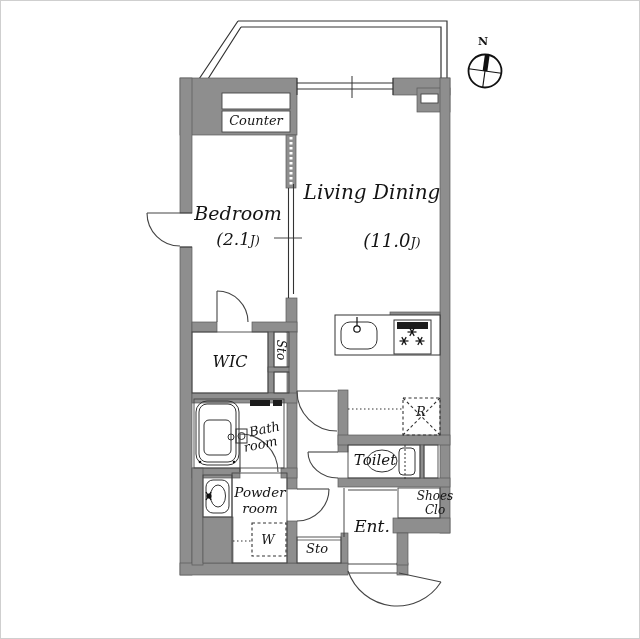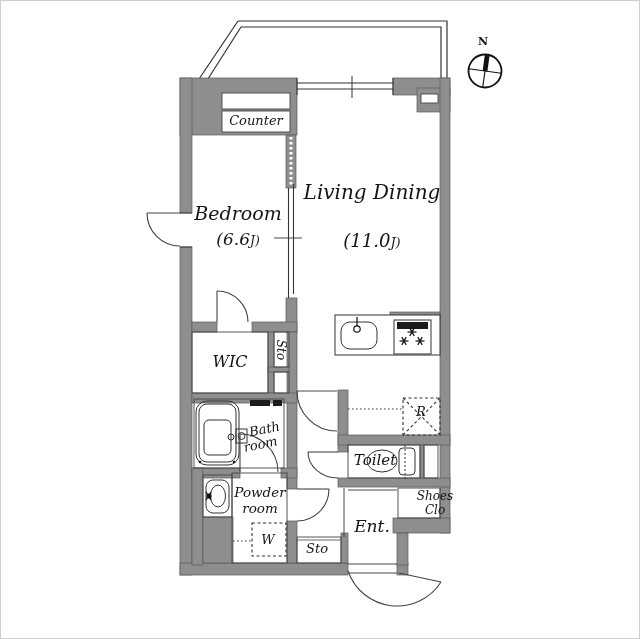--- a/index.html
+++ b/index.html
@@ -202,24 +202,24 @@
     <rect x="252" y="523" width="34" height="33"></rect>
     <line x1="233" y1="541" x2="252" y2="541" stroke-dasharray="1.5,2.5"></line>
   </g>
 
   <line x1="297" y1="540" x2="341" y2="540" stroke="#444" stroke-width="0.8"></line>
 </svg>
 
 <div class="lbl" style="left:483px;top:42px;font-size:11px;font-style:normal;font-weight:bold;">N</div>
 
 <div class="lbl" style="left:238px;top:214px;font-size:19px;font-style:italic;">Bedroom</div>
-<div class="lbl" style="left:238px;top:240px;font-size:17px;"><span>(6.6</span><span class="unit">J)</span></div>
+<div class="lbl" style="left:238px;top:240px;font-size:17px;"><span>(2.1</span><span class="unit">J)</span></div>
 
 <div class="lbl" style="left:372px;top:192px;font-size:20px;">Living Dining</div>
-<div class="lbl" style="left:372px;top:241px;font-size:18px;"><span>(11.0</span><span class="unit">J)</span></div>
+<div class="lbl" style="left:392px;top:241px;font-size:18px;"><span>(11.0</span><span class="unit">J)</span></div>
 
 <div class="lbl" style="left:256px;top:121px;font-size:13px;">Counter</div>
 <div class="lbl" style="left:230px;top:362px;font-size:16px;">WIC</div>
 <div class="lbl" style="left:281px;top:350px;font-size:12px;transform:translate(-50%,-50%) rotate(90deg);">Sto</div>
 
 <div class="lbl" style="left:261px;top:437px;font-size:13px;transform:translate(-50%,-50%) rotate(-12deg);">
   <div style="margin-left:10px;">Bath</div>
   <div style="margin-left:-4px;">room</div>
 </div>
 

